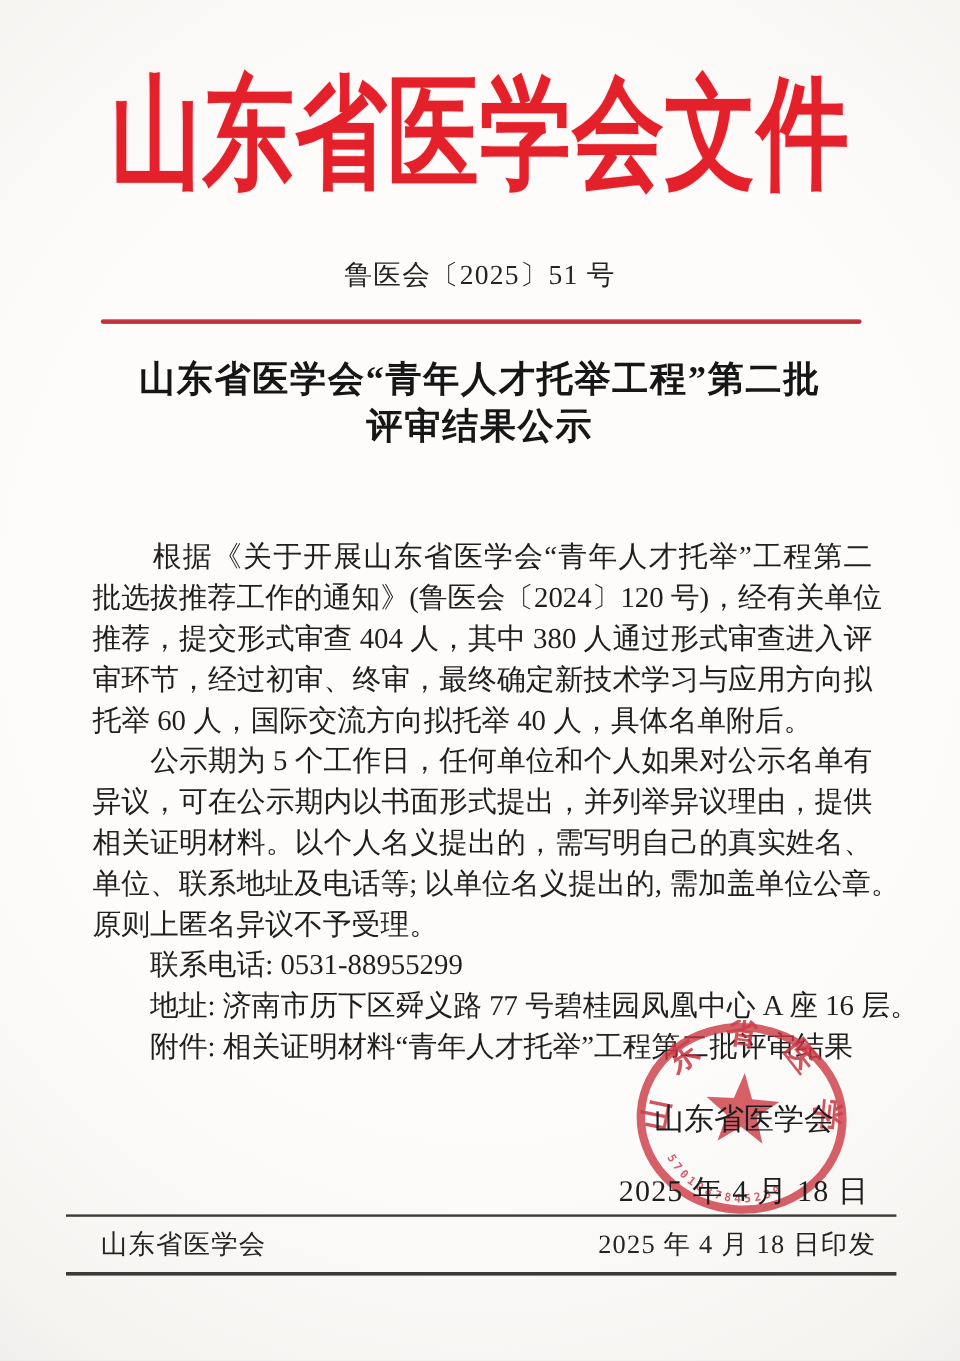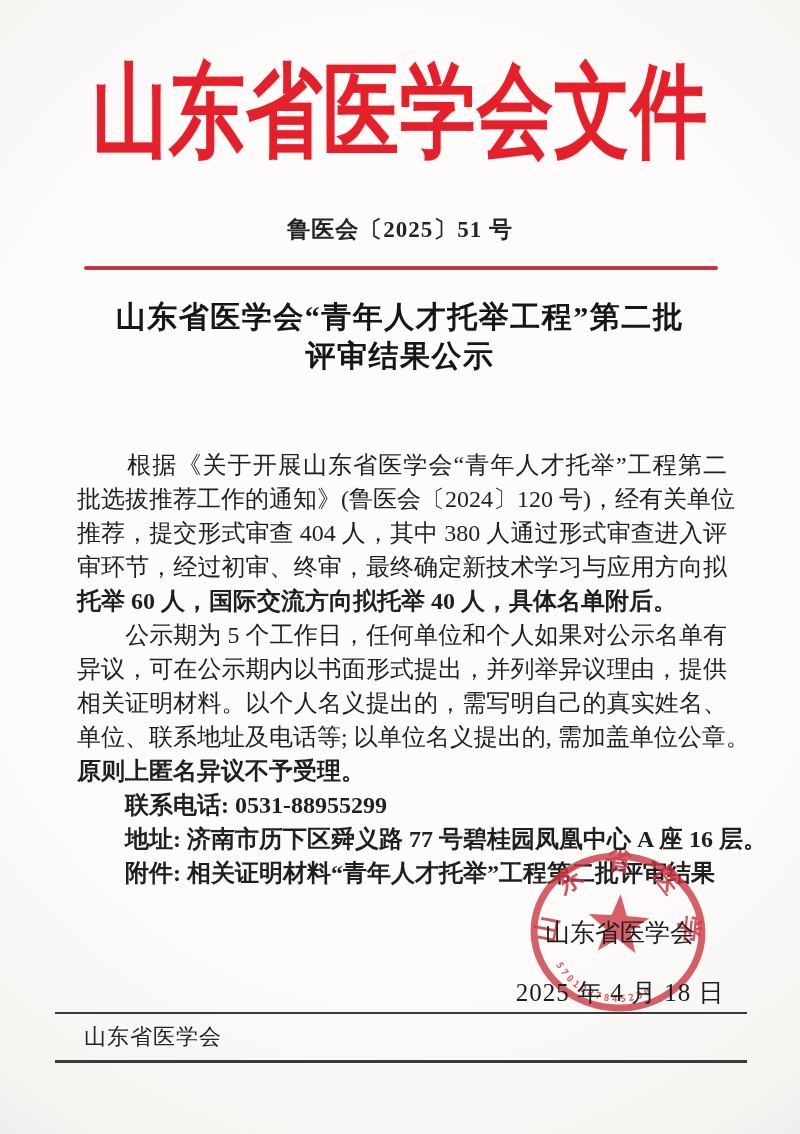--- a/index.html
+++ b/index.html
@@ -9,36 +9,36 @@
     font-family:"Liberation Serif","DejaVu Serif",serif;color:#1f1f1f;
   }
   .org-banner{
     position:absolute;top:44px;left:0;width:800px;text-align:center;
     font-size:76px;font-weight:700;letter-spacing:1px;color:#e4202b;
     transform:scaleY(1.34);transform-origin:top center;white-space:nowrap;
     text-shadow:0 0 1px rgba(228,32,43,.55);
   }
   .doc-number{
     position:absolute;top:214px;left:0;width:800px;text-align:center;
-    font-size:23px;letter-spacing:1px;color:#242424;font-weight:bold;
+    font-size:23px;letter-spacing:1px;color:#242424;
   }
   .red-rule{
     position:absolute;top:266px;left:84px;width:634px;height:4px;
     background:linear-gradient(#d4454e,#b92b35 55%,#d4454e);border-radius:2px;
   }
   .doc-title{
     position:absolute;top:297px;left:40px;width:720px;text-align:center;
     font-size:30px;line-height:39px;font-weight:700;letter-spacing:1.5px;color:#161616;
   }
   .body-block{position:absolute;top:420px;left:77px;width:650px;font-size:24px;margin-top:28px;}
   .line{
     height:34px;line-height:34px;white-space:nowrap;
     text-align:justify;text-align-last:justify;text-justify:inter-character;overflow:visible;
   }
-  .para > .line:last-child, .info .line{text-align-last:left;font-weight:bold;}
+  .para > .line:last-child, .info .line{text-align-last:left;}
   .signature{
     position:absolute;top:916px;left:500px;width:240px;text-align:center;
     font-size:25px;color:#1d1d1d;z-index:3;
   }
   .signature .sig-date{margin-top:27px;letter-spacing:1px;}
   .seal{position:absolute;top:850px;left:527px;z-index:2;filter:blur(0.4px);opacity:.92;}
   .footer-line{position:absolute;left:55px;width:692px;background:#3a3a3a;}
   .footer-line.top{top:1012px;height:2px;}
   .footer-line.bottom{top:1060px;height:3px;}
   .footer-row{
@@ -104,16 +104,17 @@
   </svg>
 
   <div class="signature" data-name="signature-block">
     <div class="sig-org" data-name="signature-organization">山东省医学会</div>
     <div class="sig-date" data-name="signature-date">2025 年 4 月 18 日</div>
   </div>
 
   <div class="footer-line top" data-name="footer-divider-top"></div>
   <div class="footer-row" data-name="footer">
     <span data-name="footer-issuer">山东省医学会</span>
+    <span data-name="footer-print-date">2025 年 4 月 18 日印发</span>
   </div>
   <div class="footer-line bottom" data-name="footer-divider-bottom"></div>
 
 </div>
 
 </body></html>

